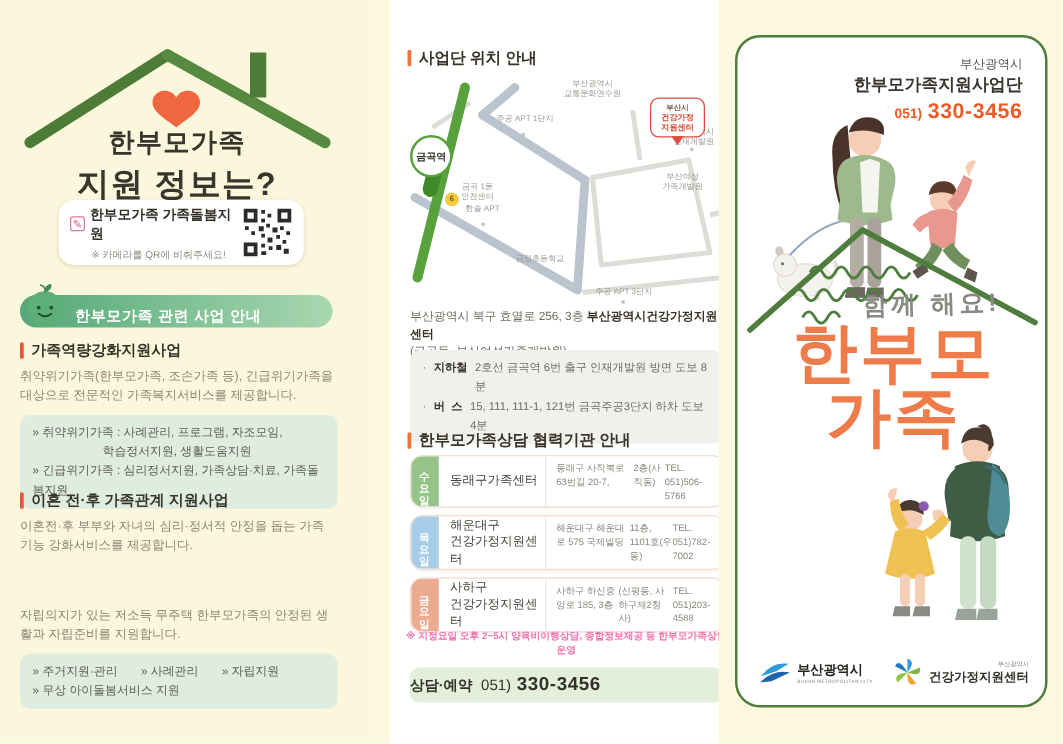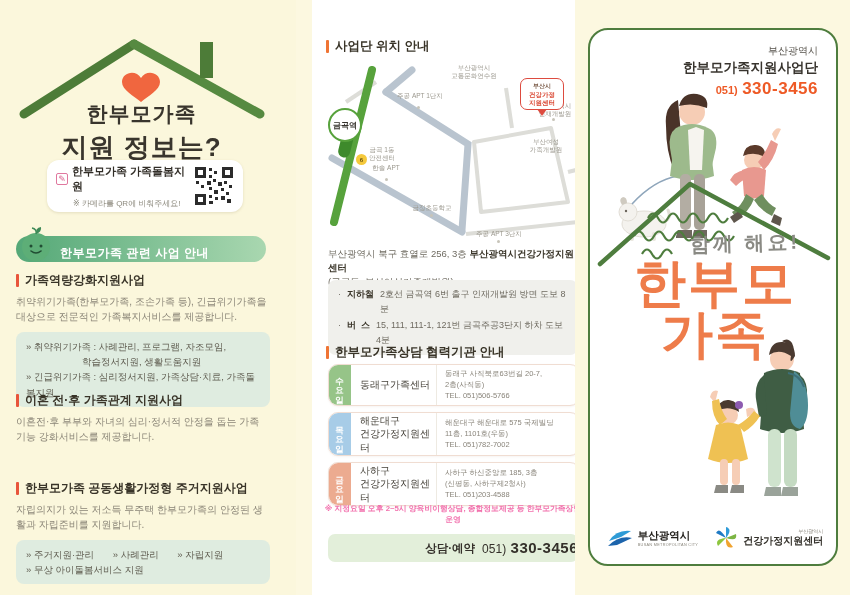--- a/index.html
+++ b/index.html
@@ -61,25 +61,25 @@
   .transit-row .mode { font-weight:bold; color:#393428; white-space:pre; flex:0 0 auto; }
   .transit-row .bullet { color:#6f6b61; }
   .partner { left:16px; width:252px; background:#fff; border:1px solid #f0ddd2; border-radius:10px;
              display:flex; align-items:stretch; overflow:hidden; box-shadow:0 1px 2px rgba(150,120,90,.08); }
   .day-tab { width:22px; flex:0 0 auto; display:flex; align-items:center; justify-content:center;
              color:#fff; font-size:8.5px; font-weight:bold;
              writing-mode:vertical-rl; text-orientation:upright; letter-spacing:1px; }
   .p-name { width:86px; flex:0 0 auto; display:flex; flex-direction:column; justify-content:center;
             padding-left:9px; font-size:10px; color:#46423a; line-height:1.35;
             border-right:1px solid #eeeae2; }
-  .p-addr { flex:1; padding:5px 6px 4px 8px; display:flex; flex-direction:column; justify-content:center; }
+  .p-addr { flex:1; padding:5px 6px 4px 8px; display:flex; flex-direction:row; justify-content:center; }
   .p-addr div { font-size:7.5px; color:#8a857b; line-height:1.45; }
   .note { left:10px; top:503px; width:262px; text-align:center; font-size:7.8px; font-weight:bold; color:#f272ae; }
   .m-footer { left:16px; top:534px; width:250px; height:28px; background:#e3efda; border-radius:7px;
-              display:flex; align-items:center; justify-content:flex-end; gap:7px; }
+              display:flex; align-items:center; justify-content:flex-start; gap:7px; }
   .m-footer .f-label { font-size:11.5px; font-weight:bold; color:#34302a; }
   .m-footer .f-prefix { font-size:12px; color:#34302a; }
   .m-footer .f-num { font-size:15px; font-weight:bold; color:#34302a; letter-spacing:.5px; }
 
   
   .panel-right { position:absolute; left:575px; top:0; width:275px; height:595px; background:#fcf8e0; }
   .r-card { position:absolute; left:13px; top:28px; width:250px; height:538px; background:#fff;
             border:2.5px solid #4e7d3e; border-radius:20px; overflow:hidden; }
   .org { position:absolute; right:18px; top:14px; text-align:right; }
   .org-region { font-size:10px; color:#55514a; }
@@ -185,24 +185,20 @@
 
     <div class="abs left-sec" style="top:392px;">
       <div class="sec-head">
         <div class="sec-bar"></div>
         <div class="sec-title">이혼 전·후 가족관계 지원사업</div>
       </div>
       <div class="sec-body">이혼전·후 부부와 자녀의 심리·정서적 안정을 돕는 가족 기능 강화서비스를 제공합니다.</div>
     </div>
 
     <div class="abs left-sec" style="top:480px;">
-      <div class="sec-head">
-        <div class="sec-bar"></div>
-        <div class="sec-title">한부모가족 공동생활가정형 주거지원사업</div>
-      </div>
       <div class="sec-body">자립의지가 있는 저소득 무주택 한부모가족의 안정된 생활과 자립준비를 지원합니다.</div>
       <div class="tagbox">
         <div>
           <span class="tag-inline">» 주거지원·관리</span>
           <span class="tag-inline">» 사례관리</span>
           <span class="tag-inline">» 자립지원</span>
         </div>
         <div class="tag-line">» 무상 아이돌봄서비스 지원</div>
       </div>
     </div>

